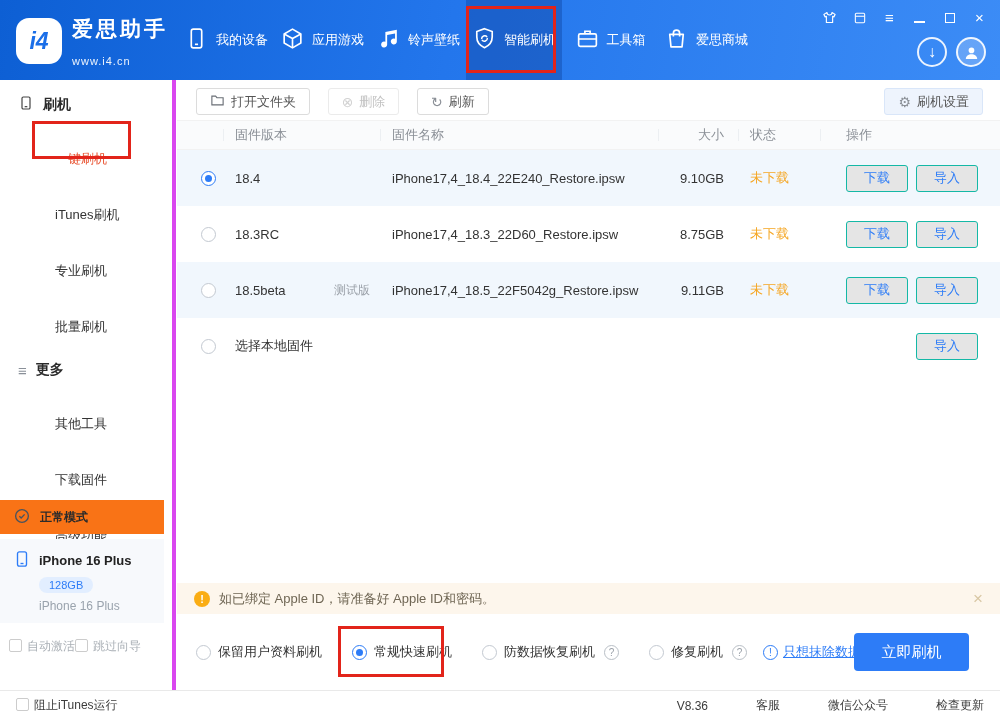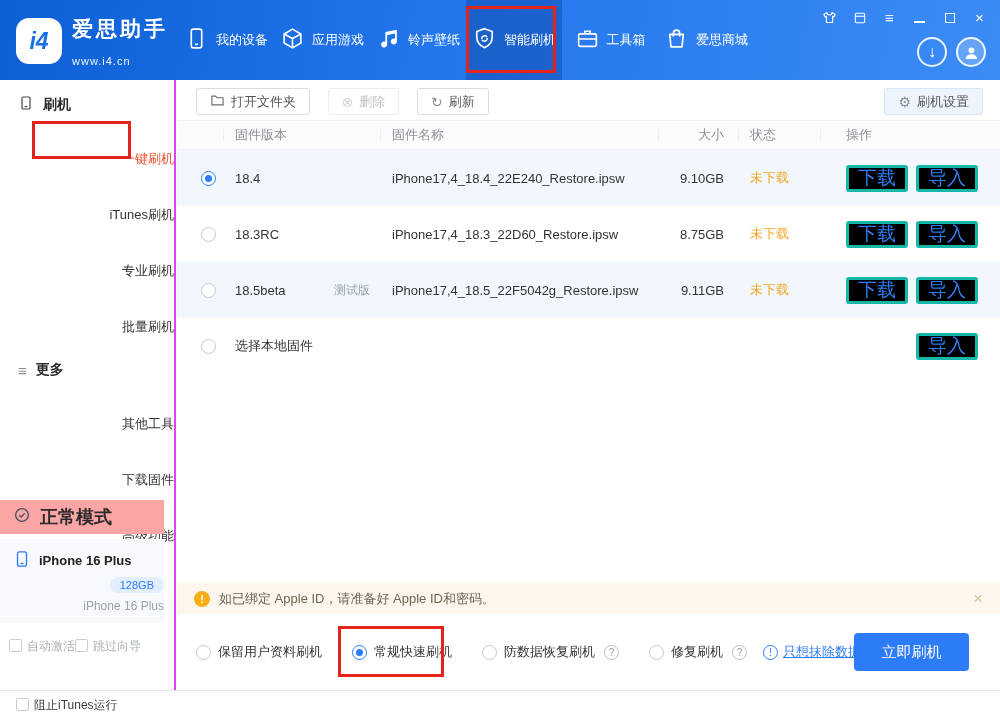--- a/index.html
+++ b/index.html
@@ -30,30 +30,30 @@
   .wc-min { width:11px; height:2px; background:#fff; align-self:center; margin-top:8px; }
   .wc-max { width:10px; height:10px; border:1.6px solid #fff; }
 
   .header-circles { position:absolute; right:14px; top:37px; display:flex; gap:9px; }
   .circle-btn { width:30px; height:30px; border-radius:50%; border:2px solid rgba(255,255,255,.9);
                 display:flex; align-items:center; justify-content:center; font-size:16px; cursor:pointer; }
   .circle-btn.avatar { background:rgba(255,255,255,.22); }
 
   
   .sidebar { position:absolute; left:0; top:80px; width:176px; bottom:30px; background:#fff;
-             border-right:2px solid #d946ef;text-align:right; }
+             border-right:4px solid #d946ef; }
   .side-header { display:flex; align-items:center; gap:9px; padding:15px 0 8px 18px;
                  font-weight:bold; font-size:14px; color:#2b2b2b; }
   .menu-glyph { color:#8a9099; font-size:15px; font-weight:normal; }
   .side-item { height:38px; line-height:38px; padding-left:55px; font-size:13px; color:#333; cursor:pointer;margin-top:18px; }
   .side-item.active { color:#e8502e; }
 
-  .mode-bar { position:absolute; top:420px; left:0; width:164px; height:34px; background:#fca5a5;
+  .mode-bar { position:absolute; top:420px; left:0; width:164px; height:34px; background:#f97316;
               display:flex; align-items:center; gap:9px; padding-left:13px; font-weight:bold;
-              font-size:18px; color:#2b2b2b; cursor:pointer; }
+              font-size:12px; color:#2b2b2b; cursor:pointer; }
   .device-card { position:absolute; top:459px; left:0; width:164px; height:84px; background:#f7f9fc;
                  padding:11px 0 0 13px; cursor:pointer; }
   .device-row1 { display:flex; gap:8px; align-items:center; font-weight:bold; font-size:13px; color:#222; }
   .device-pill { display:inline-block; margin:6px 0 0 26px; background:#e2eeff; color:#2d7cf7;
                  font-size:11px; padding:2px 10px; border-radius:9px; }
   .device-model { margin:6px 0 0 26px; color:#9aa3ad; font-size:12px; }
   .side-checks { position:absolute; top:558px; left:9px; display:flex; align-items:center;
                  color:#aab0b6; font-size:12px; }
   .cb { width:13px; height:13px; border:1px solid #ccc; border-radius:2px; background:#fff;
         display:inline-block; margin-right:5px; vertical-align:-2px; }
@@ -82,22 +82,22 @@
   .c-badge { width:58px; font-size:12px; color:#9aa0a8; }
   .c-name { flex:1; }
   .c-size { width:80px; text-align:right; padding-right:26px; }
   .c-status { width:82px; }
   .c-status .st { color:#f5a623; }
   .c-actions { width:168px; display:flex; gap:8px; justify-content:flex-end; padding-right:22px; }
   .radio { width:15px; height:15px; border-radius:50%; border:1px solid #c3c9d1; background:#fff;
            position:relative; display:inline-block; cursor:pointer; flex:none; }
   .radio.on { border-color:#2d7cf7; }
   .radio.on::after { content:""; position:absolute; inset:3px; border-radius:50%; background:#2d7cf7; }
-  .btn-outline { width:62px; height:27px; border:3px solid #14b8a6; color:#2d7cf7; background:#000000;
-                 border-radius:3px; font-size:19px; display:flex; align-items:center; justify-content:center;
+  .btn-outline { width:62px; height:27px; border:1px solid #14b8a6; color:#2d7cf7; background:#e5e5e5;
+                 border-radius:3px; font-size:13px; display:flex; align-items:center; justify-content:center;
                  cursor:pointer; }
   .btn-outline.ghost { visibility:hidden; }
 
   .notice { position:absolute; left:0; right:0; top:503px; height:31px; background:#fdf6ec;
             display:flex; align-items:center; gap:9px; padding:0 17px; font-size:13px; color:#6f6654; }
   .warn-ico { width:16px; height:16px; border-radius:50%; background:#faad14; color:#fff; flex:none;
               font-size:11px; font-weight:bold; display:flex; align-items:center; justify-content:center; }
   .notice-close { margin-left:auto; color:#d8c7a4; font-size:17px; cursor:pointer; line-height:1; }
 
   .flash-modes { position:absolute; left:0; right:0; top:534px; bottom:0; background:#fff;
@@ -409,18 +409,24 @@
         <a>只想抹除数据?</a>
       </span>
       <button class="btn-primary">立即刷机</button>
     </div>
   </div>
 
   <div class="statusbar">
     <label>
       <span class="cb"></span><span>阻止iTunes运行</span>
     </label>
+    <div class="sb-right">
+      <span class="sb-item">V8.36</span>
+      <span class="sb-item">客服</span>
+      <span class="sb-item">微信公众号</span>
+      <span class="sb-item">检查更新</span>
+    </div>
   </div>
 
   <div class="anno" style="left:466px; top:6px; width:90px; height:67px;"></div>
   <div class="anno" style="left:32px; top:121px; width:99px; height:38px;"></div>
   <div class="anno" style="left:338px; top:626px; width:106px; height:51px;"></div>
 </div>
 
 </body></html>

